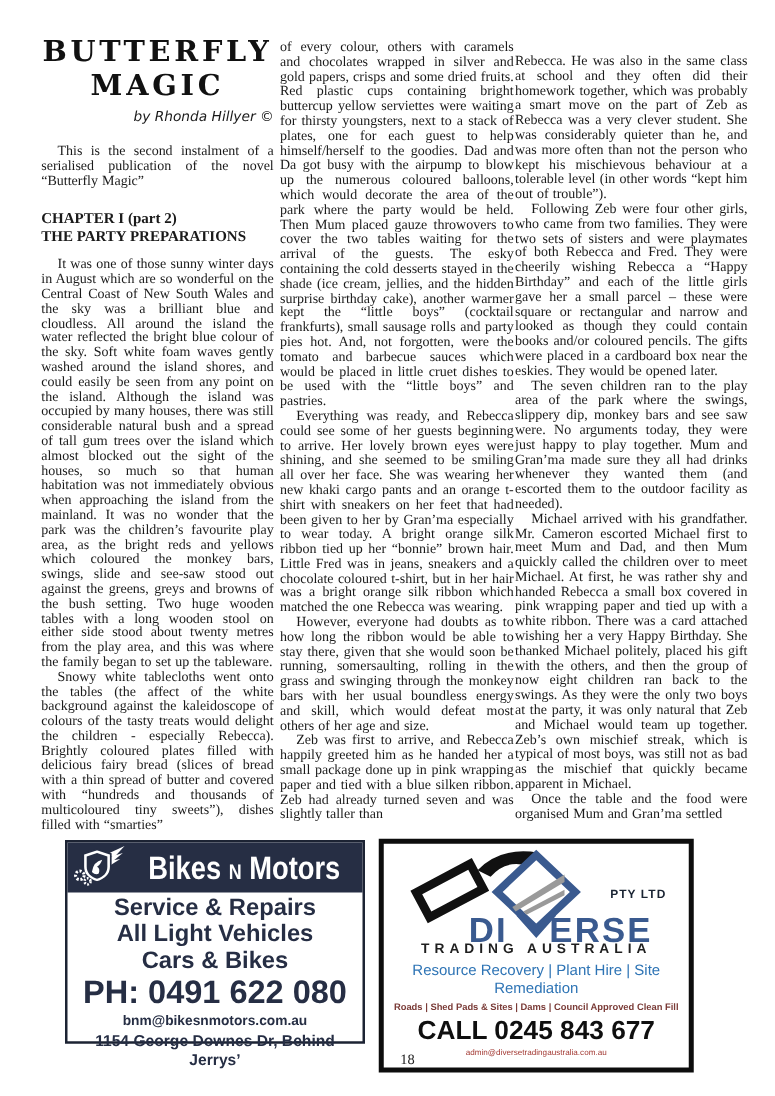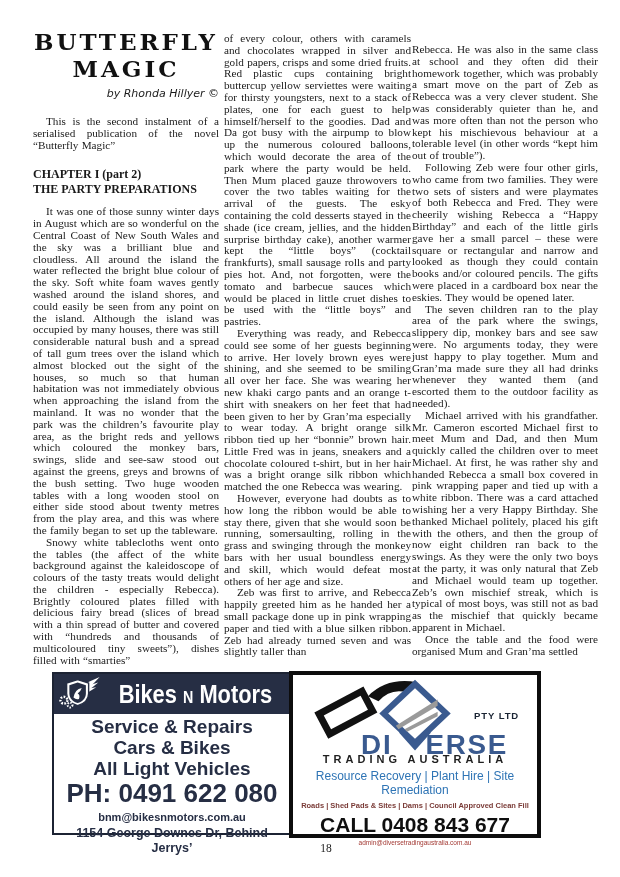--- a/index.html
+++ b/index.html
@@ -32,21 +32,21 @@
                  letter-spacing:0px; }
   .bikes-title .small-n { font-size:17px; }
   .bikes-body { padding-top:2px; }
   .bikes-line { text-align:center; color:#262e44; font-weight:bold; font-size:19px;
                 line-height:21px; font-family:"Liberation Sans", sans-serif; }
   .bikes-phone { text-align:center; color:#262e44; font-weight:bold; font-size:26px; line-height:29px; }
   .bikes-email { text-align:center; color:#262e44; font-weight:bold; font-size:11px; line-height:18px; }
   .bikes-address { text-align:center; color:#262e44; font-weight:bold; font-size:12.5px; line-height:15px; }
 
   
-  #diverse-ad { position:absolute; left:289px; top:671px; width:252px; height:167px;
+  #diverse-ad { position:absolute; left:303px; top:671px; width:252px; height:187px;
                 border:4px solid #0d0d0d; background:#fff; box-sizing:border-box;
                 font-family:"Liberation Sans", sans-serif; text-align:center; }
   .diverse-logo { display:block; margin:2px auto 0 auto; }
   .diverse-tagline { letter-spacing:4px; font-size:11px; font-weight:bold; color:#1f1f1f; margin-top:-4px; }
   .diverse-services { color:#2e74b5; font-weight:normal; font-size:12px; margin-top:4px; }
   .diverse-sub { color:#7a3b37; font-weight:bold; font-size:7.5px; margin-top:4px; }
   .diverse-call { color:#0f0f0f; font-weight:bold; font-size:21px; margin-top:3px; }
   .diverse-email { color:#a33a34; font-size:6.5px; margin-top:2px; }
 
   .page-number { position:absolute; left:0; right:0; top:842px; text-align:center;
@@ -113,22 +113,22 @@
       </span>
       <span class="bikes-title">
         <span>Bikes</span>
         <span class="small-n">N</span>
         <span>Motors</span>
       </span>
     </div>
     <div class="bikes-body">
       <div>
           <div class="bikes-line">Service &amp; Repairs</div>
+          <div class="bikes-line">All Light Vehicles</div>
           <div class="bikes-line">Cars &amp; Bikes</div>
-          <div class="bikes-line">All Light Vehicles</div>
         </div>
       <div class="bikes-phone">PH: 0491 622 080</div>
       <div class="bikes-email">bnm@bikesnmotors.com.au</div>
       <div class="bikes-address">1154 George Downes Dr, Behind Jerrys’</div>
     </div>
   </div>
 
   <div id="diverse-ad">
     <svg class="diverse-logo" width="210" height="80" viewBox="0 0 240 92">
 
@@ -144,18 +144,18 @@
 
       <text x="188" y="48" font-family="Liberation Sans, sans-serif" font-size="11" font-weight="bold" fill="#1a2433" letter-spacing="1">PTY LTD</text>
 
       <text x="58" y="88" font-family="Liberation Sans, sans-serif" font-size="32" font-weight="bold" fill="#3a5a8f" letter-spacing="2">DI</text>
       <text x="132" y="88" font-family="Liberation Sans, sans-serif" font-size="32" font-weight="bold" fill="#3a5a8f" letter-spacing="2">ERSE</text>
       <polyline points="104,62 120,80 136,62" fill="none" stroke="#3a5a8f" stroke-width="6"></polyline>
     </svg>
     <div class="diverse-tagline">TRADING AUSTRALIA</div>
     <div class="diverse-services">Resource Recovery  |  Plant Hire  |  Site Remediation</div>
     <div class="diverse-sub">Roads | Shed Pads &amp; Sites | Dams | Council Approved Clean Fill</div>
-    <div class="diverse-call">CALL 0408 843 677</div>
+    <div class="diverse-call">CALL 0245 843 677</div>
     <div class="diverse-email">admin@diversetradingaustralia.com.au</div>
   </div>
 
   <div class="page-number">18</div>
 </div>
 
 </body></html>

